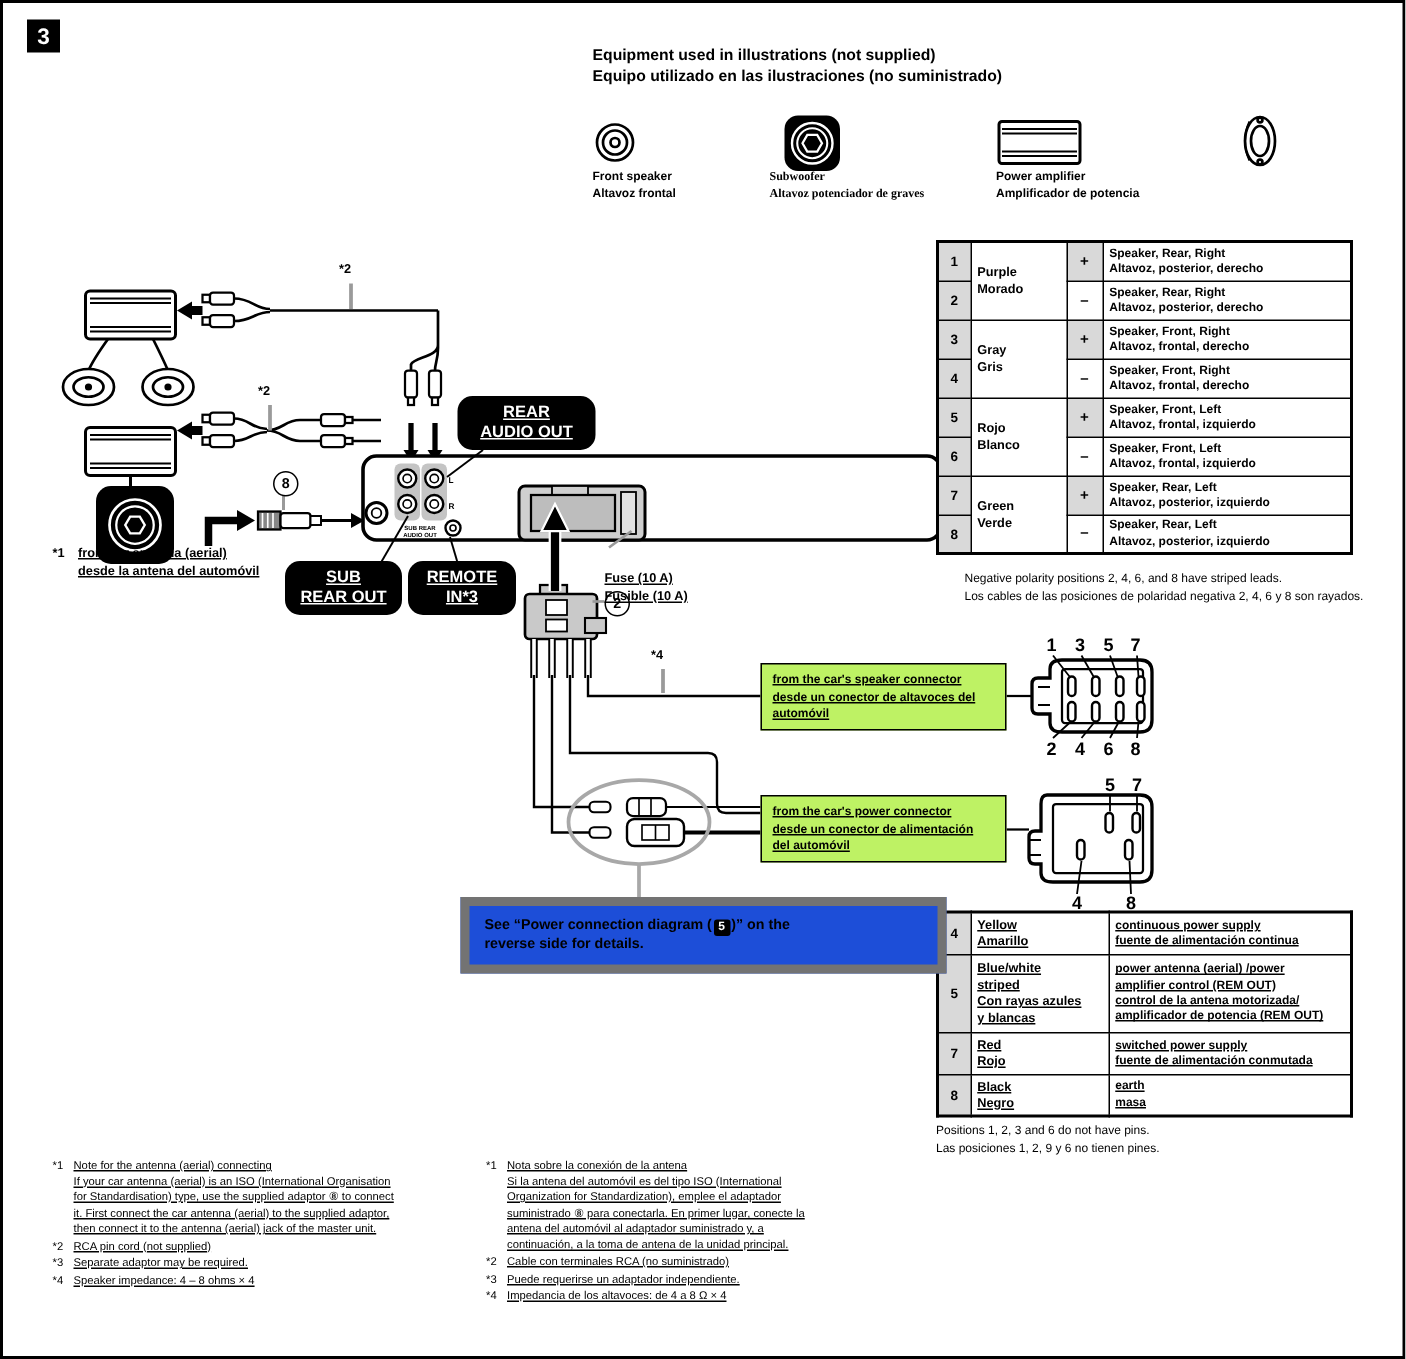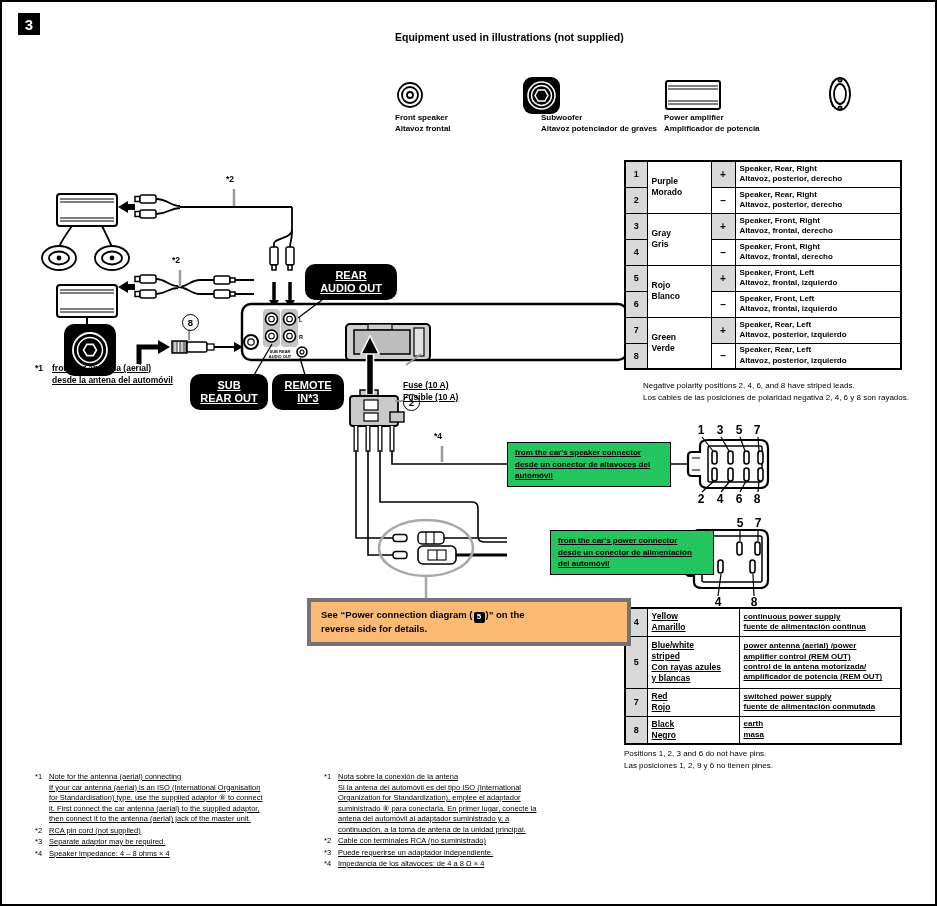--- a/index.html
+++ b/index.html
@@ -6,23 +6,23 @@
   .page{position:relative;width:937px;height:906px;box-sizing:border-box;border:2px solid #000;
         font-family:"Liberation Sans",sans-serif;color:#000;overflow:hidden;background:#fff;}
   .abs{position:absolute;}
   .pre{white-space:pre-line;text-decoration:underline;}
   .badge{width:22px;height:22px;background:#000;color:#fff;font-weight:bold;font-size:15px;
          display:flex;align-items:center;justify-content:center;}
   .eq-title{font-weight:bold;font-size:10.5px;line-height:14px;}
   .eq-label{font-weight:bold;font-size:8px;line-height:11px;}
   .bubble{background:#000;color:#fff;font-weight:bold;font-size:11px;line-height:1.15;
           border-radius:10px;display:flex;align-items:center;justify-content:center;text-align:center;}
-  .callout{border:1.5px solid #000;background:#22c55e;font-weight:bold;font-size:8px;line-height:1.45;
+  .callout{border:1.5px solid #000;background:#bef264;font-weight:bold;font-size:8px;line-height:1.45;
            padding:4px 7px;box-sizing:border-box;}
-  .seebox{border:4px solid #737373;background:#fdba74;padding:7px 10px;box-sizing:border-box;
+  .seebox{border:6px solid #737373;background:#1d4ed8;padding:7px 10px;box-sizing:border-box;
           font-weight:bold;font-size:9.5px;line-height:1.3;}
   .seebox .row2{margin-top:6px;}
   .inline-badge{display:inline-flex;width:11px;height:11px;background:#000;color:#fff;font-size:8px;
           font-weight:bold;align-items:center;justify-content:center;border-radius:2px;vertical-align:-1px;margin:0 1px;}
   .tbl{position:absolute;border-collapse:collapse;border:2px solid #000;background:#fff;}
   .tbl td{border:1px solid #000;padding:1px 4px;vertical-align:middle;}
   .tbl .pos{background:#d9d9d9;text-align:center;font-size:9px;font-weight:bold;}
   .tbl .pol{text-align:center;font-size:10px;font-weight:bold;}
   .tbl .pol.plus{background:#d9d9d9;}
   .tbl .clr{font-size:8.5px;font-weight:bold;line-height:1.3;}
@@ -272,26 +272,27 @@
         <text x="756" y="525">7</text>
         <text x="716" y="604">4</text>
         <text x="752" y="604">8</text>
       </g>
     </g>
   </svg>
 
   <div class="abs badge" style="left:16px;top:11px;">3</div>
 
   <div class="abs eq-title" style="left:393px;top:28px;">Equipment used in illustrations (not supplied)</div>
+  <div class="abs eq-title" style="left:393px;top:42px;">Equipo utilizado en las ilustraciones (no suministrado)</div>
 
   <div class="abs eq-label" style="left:393px;top:110px;">
     <div>Front speaker</div>
       <div>Altavoz frontal</div>
   </div>
-  <div class="abs eq-label" style="left:539px;top:110px;">
+  <div class="abs eq-label" style="left:511px;top:110px;font-family:Liberation Serif, serif;">
     <div>Subwoofer</div>
       <div>Altavoz potenciador de graves</div>
   </div>
   <div class="abs eq-label" style="left:662px;top:110px;">
     <div>Power amplifier</div>
       <div>Amplificador de potencia</div>
   </div>
   <div class="abs eq-label" style="left:818px;top:124px;margin-top:48px;">
     <div>Rear speaker</div>
       <div>Equipo posterior</div>
@@ -457,21 +458,21 @@
 REAR OUT</div>
   <div class="abs bubble pre" style="left:270px;top:372px;width:72px;height:36px;">REMOTE
 IN*3</div>
 
   <div class="abs diagram-label pre" style="left:401px;top:350px;margin-top:28px;">Fuse (10 A)
 Fusible (10 A)</div>
 
   <div class="abs callout pre" style="left:505px;top:440px;width:164px;height:45px;">from the car's speaker connector
 desde un conector de altavoces del
 automóvil</div>
-  <div class="abs callout pre" style="left:505px;top:528px;width:164px;height:45px;margin-left:43px;">from the car's power connector
+  <div class="abs callout pre" style="left:505px;top:528px;width:164px;height:45px;">from the car's power connector
 desde un conector de alimentación
 del automóvil</div>
 
   <div class="abs seebox" style="left:305px;top:596px;width:324px;">
     <div>
       <span>See “Power connection diagram (</span><span class="inline-badge">5</span><span>)” on the</span><br>
       <span>reverse side for details.</span>
     </div>
   </div>
 

